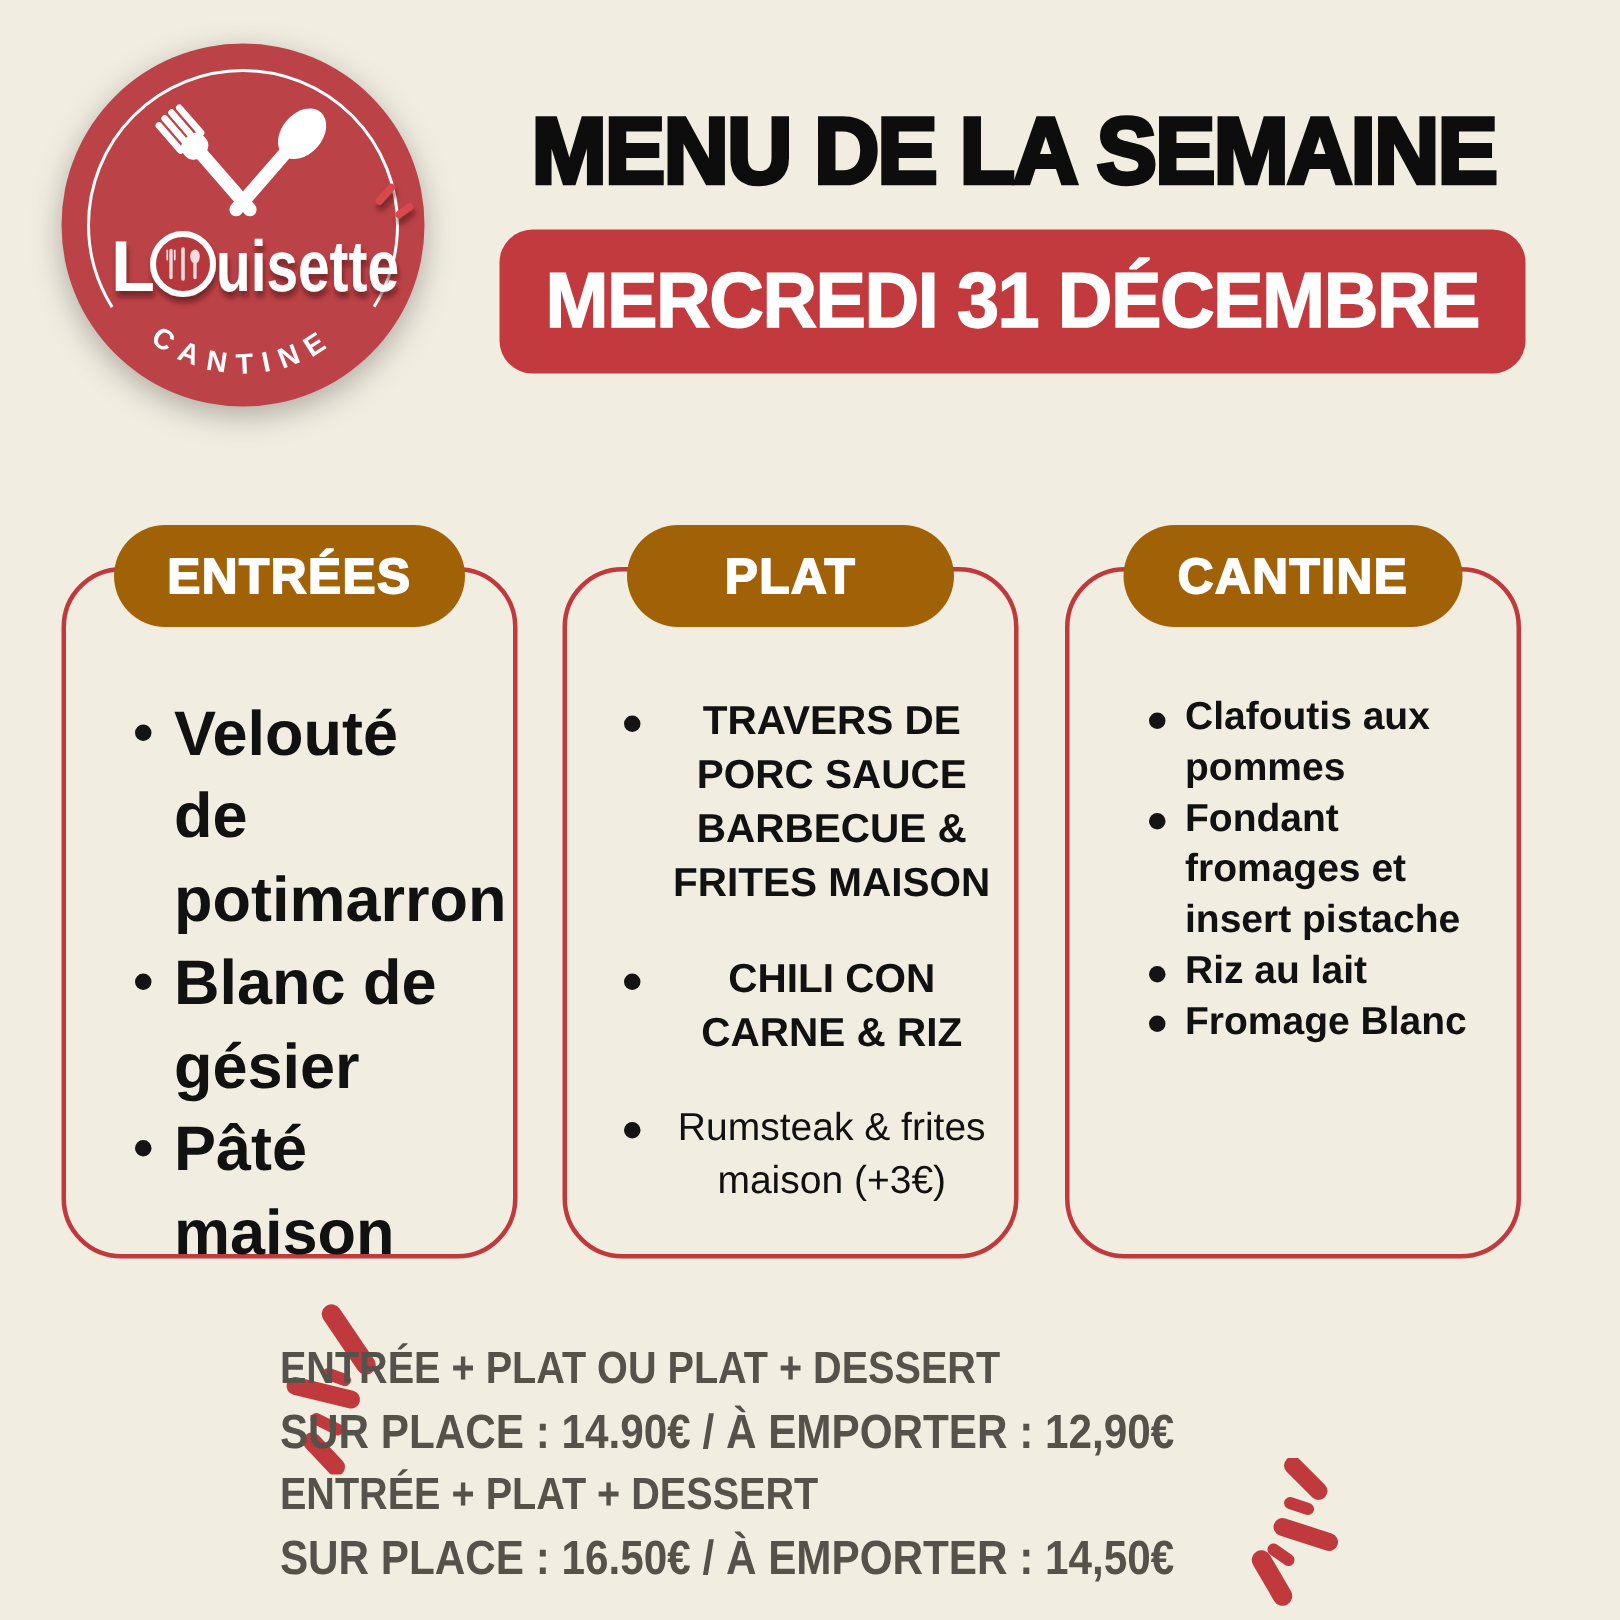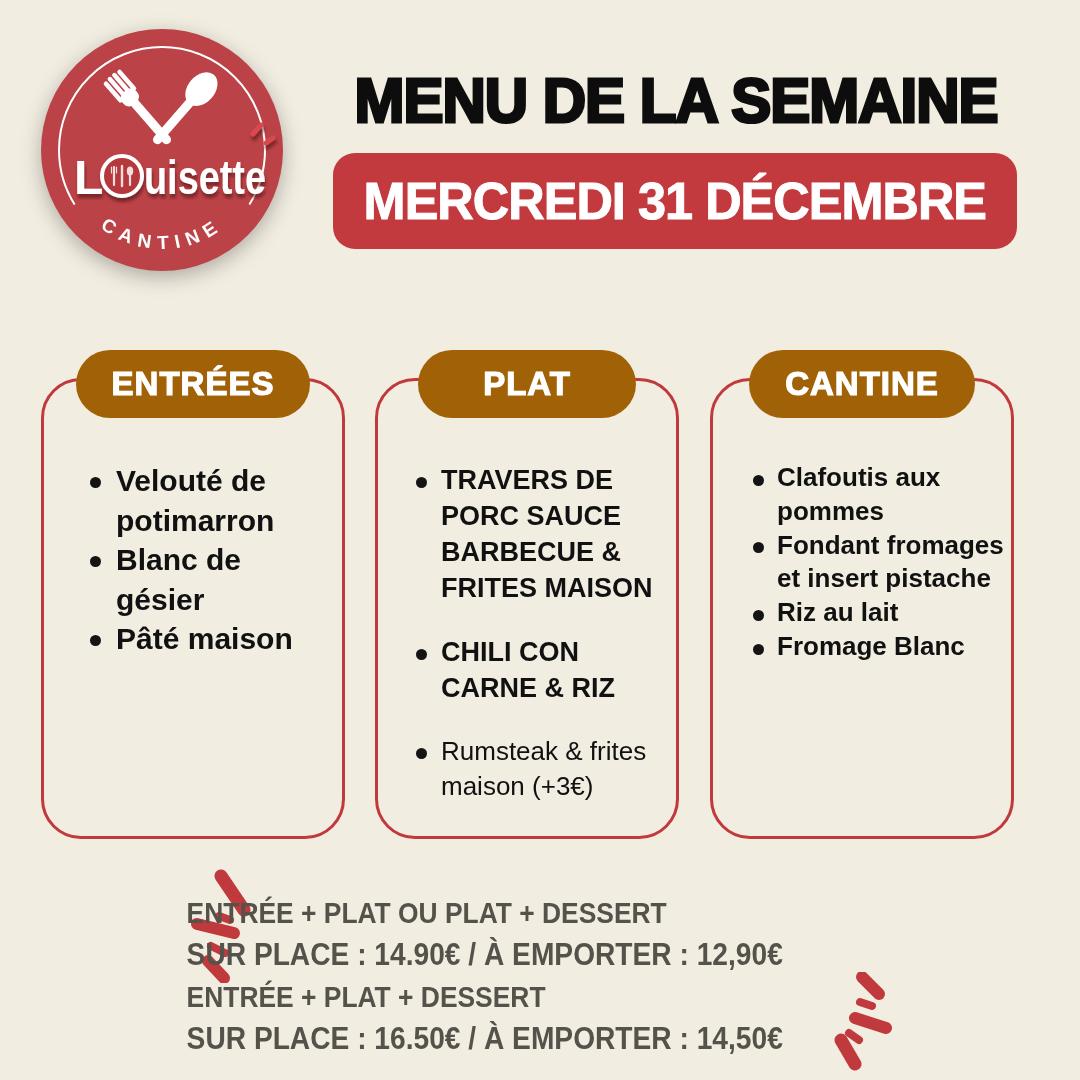--- a/index.html
+++ b/index.html
@@ -38,32 +38,32 @@
   .card.plat .pill{width:218px;}
   .card.desserts .pill{width:226px;}
   .pill span{color:#fff;font-size:33px;font-weight:bold;letter-spacing:1px;
              -webkit-text-stroke:1.2px #fff;white-space:nowrap;}
 
   ul.items{list-style:none;margin:0;padding:0;}
   ul.items li{display:flex;align-items:flex-start;color:#111;}
   ul.items li::before{content:"";flex:none;width:11px;height:11px;
         border-radius:50%;background:#141414;margin-top:.52em;}
   .entrees ul.items{padding:80px 8px 0 46px;}
-  .entrees li{font-size:30px;font-weight:bold;line-height:1.32;}
+  .entrees li{font-size:42px;font-weight:bold;line-height:1.32;}
   .entrees li::before{margin-right:15px;}
   .entrees li span{max-width:200px;}
 
-  .plat ul.items{padding:82px 8px 0 38px;}
+  .plat ul.items{padding:82px 8px 0 38px;text-align:center;}
   .plat li{font-size:27px;font-weight:bold;line-height:1.33;text-transform:uppercase;}
   .plat li::before{margin-right:14px;width:10px;height:10px;}
   .plat li span{max-width:235px;}
   .plat li + li{margin-top:28px;}
   .plat li.light{font-size:26px;font-weight:normal;text-transform:none;}
 
-  .desserts ul.items{padding:80px 4px 0 40px;}
+  .desserts ul.items{padding:80px 4px 0 53px;}
   .desserts li{font-size:26px;font-weight:bold;line-height:1.3;}
   .desserts li::before{margin-right:13px;width:10px;height:10px;}
   .desserts li span{max-width:234px;}
 
   
   .footer{position:absolute;left:135px;top:892px;width:860px;text-align:left;
           color:#55524b;}
   .footer .line{font-weight:bold;transform:scaleX(.88);white-space:nowrap;}
   .footer .combo{font-size:30px;line-height:1.38;}
   .footer .price{font-size:32px;line-height:1.32;}

